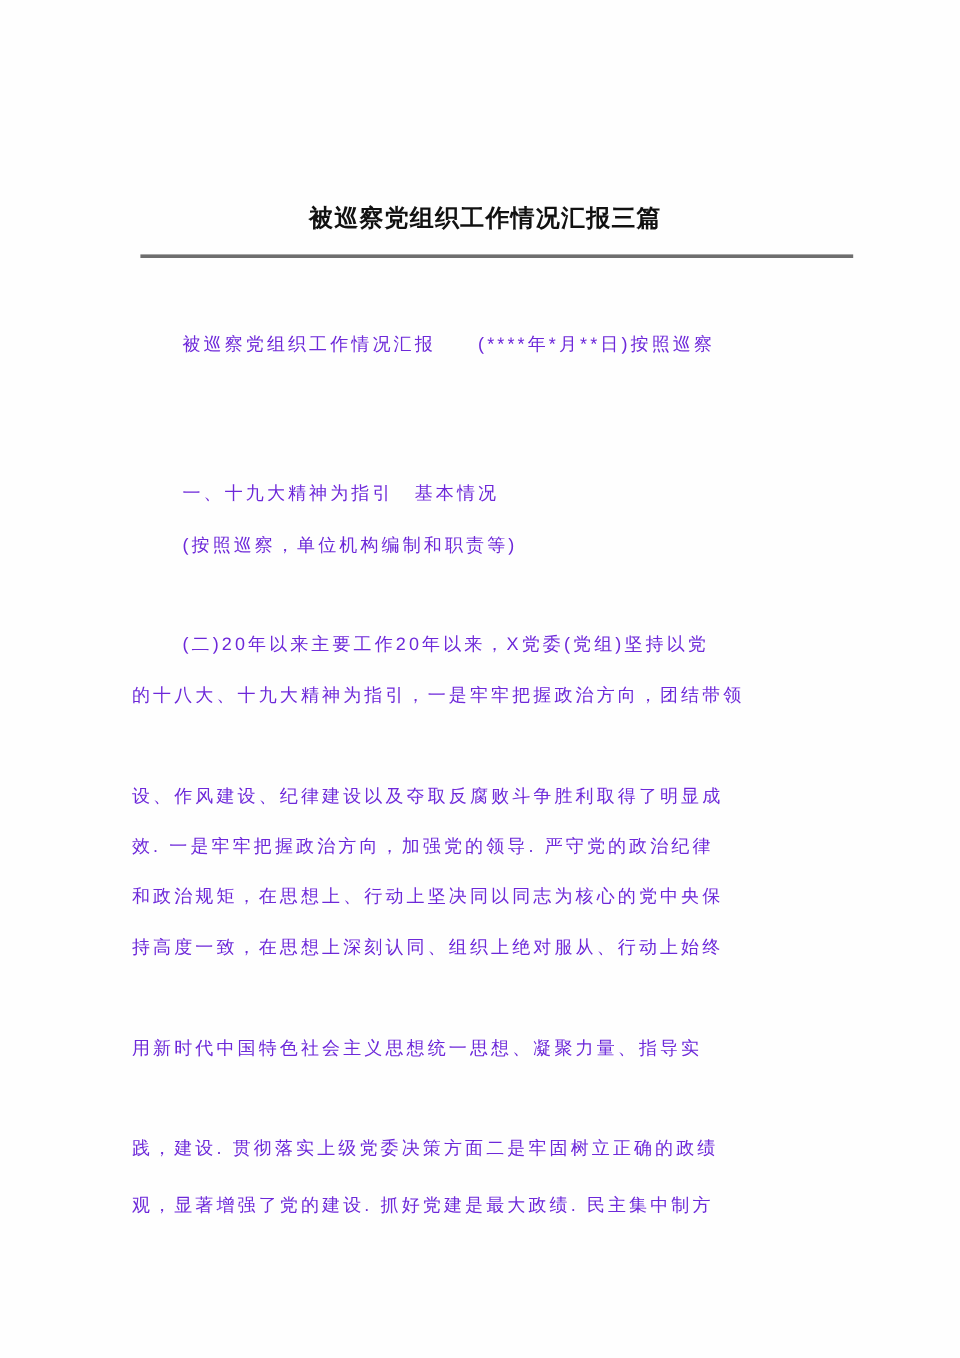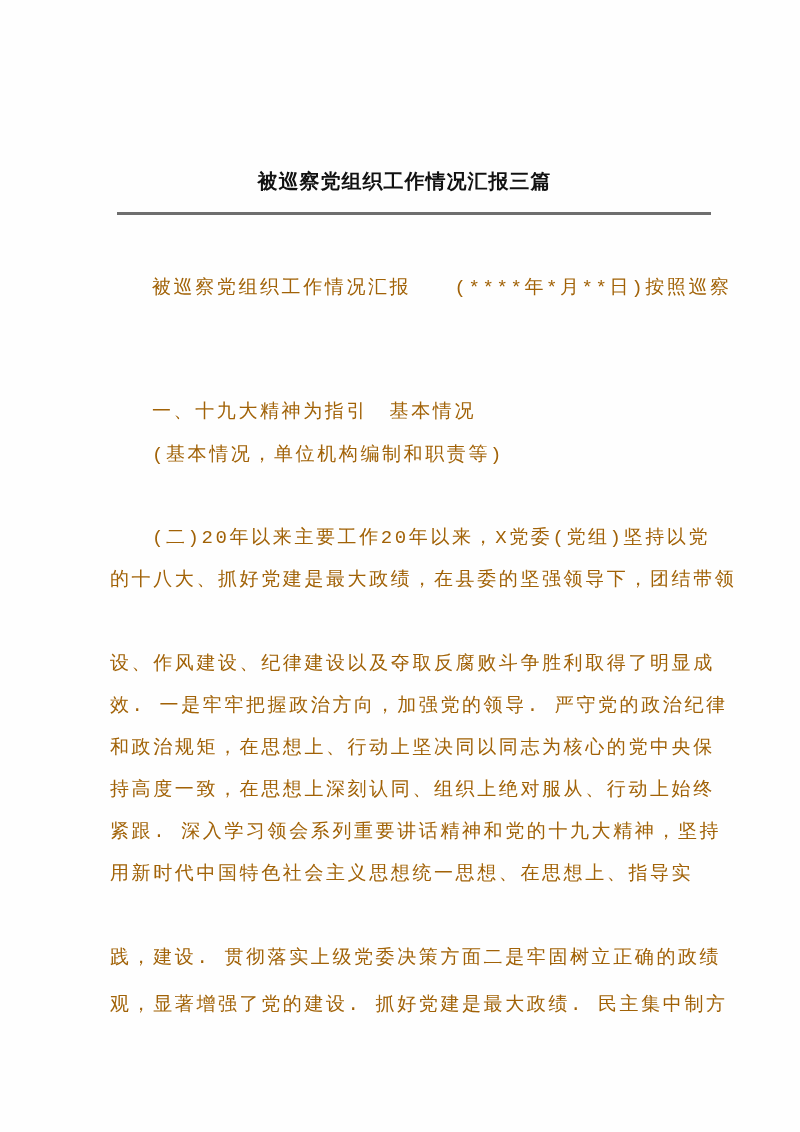--- a/index.html
+++ b/index.html
@@ -10,43 +10,42 @@
     text-align: center; font-family: "DejaVu Serif", "Liberation Serif", serif;
     font-size: 20px; font-weight: bold; color: #111; letter-spacing: 1px;
     line-height: 28px; padding-left: 9px; box-sizing: border-box;
   }
   .rule {
     position: absolute; left: 117px; top: 212px; width: 594px; height: 3px;
     background: #6e6e6e;
   }
   .line {
     position: absolute; left: 110px; width: 600px; white-space: nowrap;
-    font-family: Liberation Mono, monospace;
-    font-size: 19px; color: #a16207; line-height: 24px; letter-spacing: 2.6px;
+    font-family: Liberation Sans, sans-serif;
+    font-size: 15px; color: #6d28d9; line-height: 24px; letter-spacing: 2.6px;
   }
   .indent { left: 152px; }
   .l-section { left: 152px; }
 </style>
 </head>
 <body>
 
 <div class="page">
 
   <div class="title">被巡察党组织工作情况汇报三篇</div>
   <div class="rule"></div>
 
   <div class="line indent" style="top:276px;">被巡察党组织工作情况汇报　　(****年*月**日)按照巡察</div>
 
   <div class="line l-section" style="top:400px;">一、十九大精神为指引　基本情况</div>
-  <div class="line l-section" style="top:443px;">(基本情况，单位机构编制和职责等)</div>
+  <div class="line l-section" style="top:443px;">(按照巡察，单位机构编制和职责等)</div>
 
   <div class="line indent" style="top:526px;">(二)20年以来主要工作20年以来，X党委(党组)坚持以党</div>
-  <div class="line" style="top:568px;">的十八大、抓好党建是最大政绩，在县委的坚强领导下，团结带领</div>
+  <div class="line" style="top:568px;">的十八大、十九大精神为指引，一是牢牢把握政治方向，团结带领</div>
   <div class="line" style="top:652px;">设、作风建设、纪律建设以及夺取反腐败斗争胜利取得了明显成</div>
   <div class="line" style="top:736px;">和政治规矩，在思想上、行动上坚决同以同志为核心的党中央保</div>
   <div class="line" style="top:694px;">效. 一是牢牢把握政治方向，加强党的领导. 严守党的政治纪律</div>
   <div class="line" style="top:778px;">持高度一致，在思想上深刻认同、组织上绝对服从、行动上始终</div>
-  <div class="line" style="top:820px;">紧跟. 深入学习领会系列重要讲话精神和党的十九大精神，坚持</div>
-  <div class="line" style="top:862px;">用新时代中国特色社会主义思想统一思想、在思想上、指导实</div>
+  <div class="line" style="top:862px;">用新时代中国特色社会主义思想统一思想、凝聚力量、指导实</div>
   <div class="line" style="top:946px;">践，建设. 贯彻落实上级党委决策方面二是牢固树立正确的政绩</div>
   <div class="line" style="top:993px;">观，显著增强了党的建设. 抓好党建是最大政绩. 民主集中制方</div>
 
 </div>
 
 </body></html>

